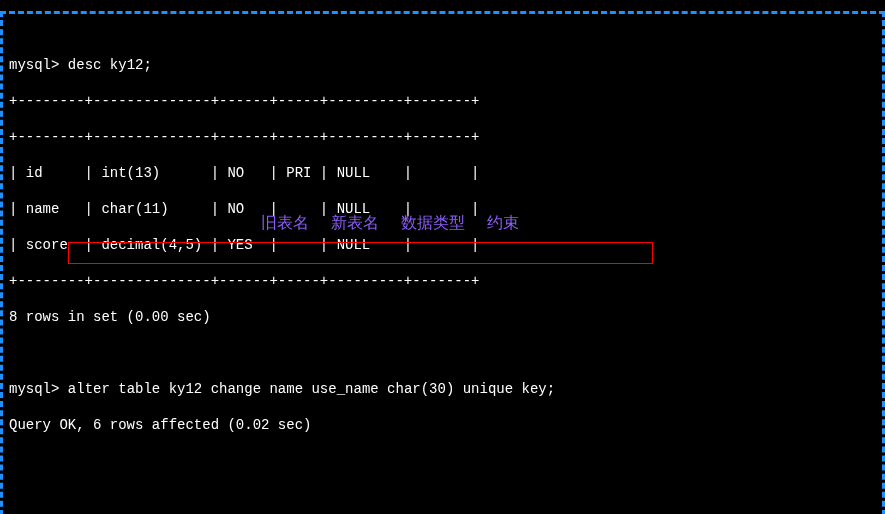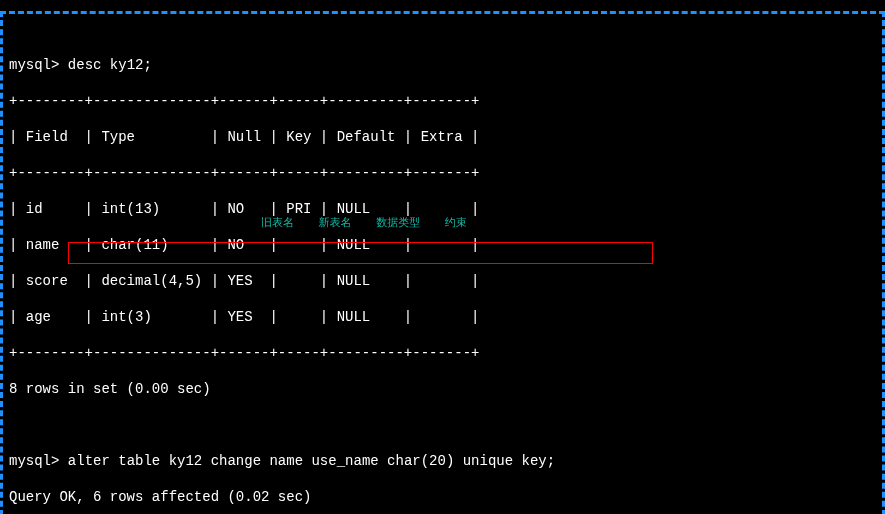--- a/index.html
+++ b/index.html
@@ -27,23 +27,23 @@
       position: relative;
       margin-top: 11px;
     }
     .line {
       white-space: pre;
     }
     .annotations {
       position: absolute;
       top: 200px;
       left: 258px;
-      color: #14b8a6;
-      font-size: 11px;
-      font-family: Liberation Mono, monospace;
+      color: #8b5cf6;
+      font-size: 16px;
+      font-family: Liberation Serif, serif;
       white-space: nowrap;
     }
     .annotations span {
       margin-right: 18px;
     }
     .highlight-box {
       position: absolute;
       top: 228px;
       left: 65px;
       width: 585px;
@@ -51,30 +51,28 @@
       border: 1.5px solid #ff0000;
       pointer-events: none;
     }
   </style>
 </head>
 <body>
 
 <div class="terminal">
 <div class="line"><span>mysql&gt;</span> <span>desc ky12;</span></div>
 <div class="line">+--------+--------------+------+-----+---------+-------+</div>
-<div class="line">| Field  | Type         | Null | Key | Default | Extra |</div>
 <div class="line">+--------+--------------+------+-----+---------+-------+</div>
 <div class="line">| id     | int(13)      | NO   | PRI | NULL    |       |</div>
 <div class="line">| name   | char(11)     | NO   |     | NULL    |       |</div>
 <div class="line">| score  | decimal(4,5) | YES  |     | NULL    |       |</div>
-<div class="line">| age    | int(3)       | YES  |     | NULL    |       |</div>
 <div class="line">+--------+--------------+------+-----+---------+-------+</div>
 <div class="line">8 rows in set (0.00 sec)</div>
 <div class="line"> </div>
-<div class="line"><span>mysql&gt;</span> <span>alter table ky12 change name use_name char(20) unique key;</span></div>
+<div class="line"><span>mysql&gt;</span> <span>alter table ky12 change name use_name char(30) unique key;</span></div>
 <div class="line">Query OK, 6 rows affected (0.02 sec)</div>
 
 
 
 
 
 
 
 
 

